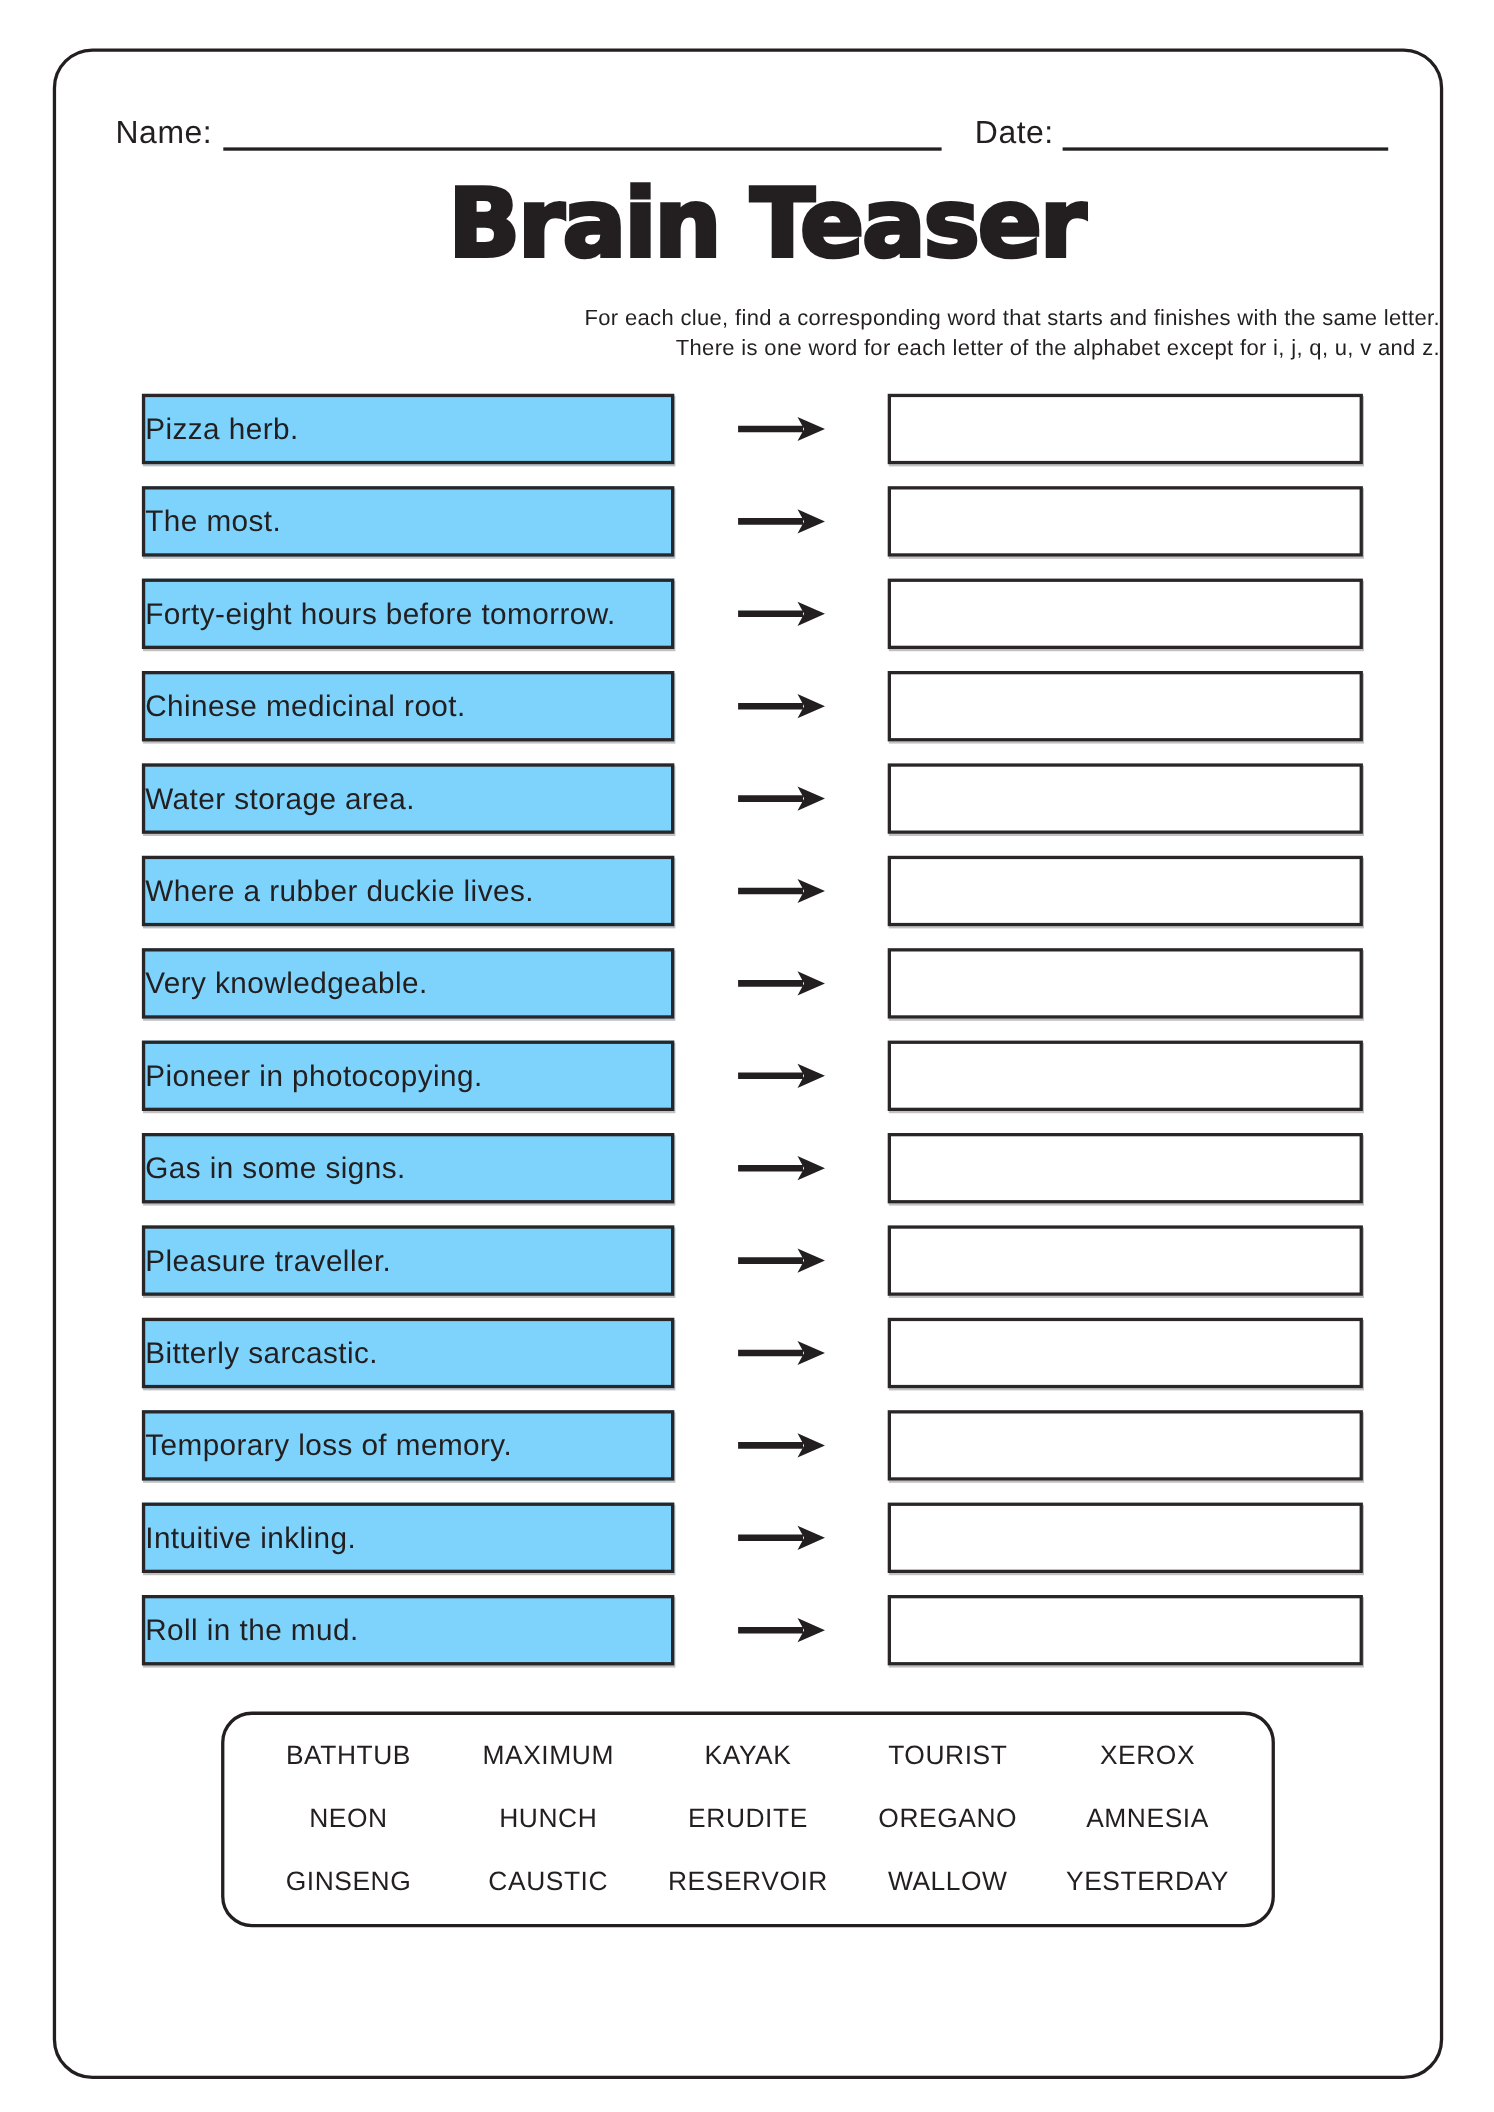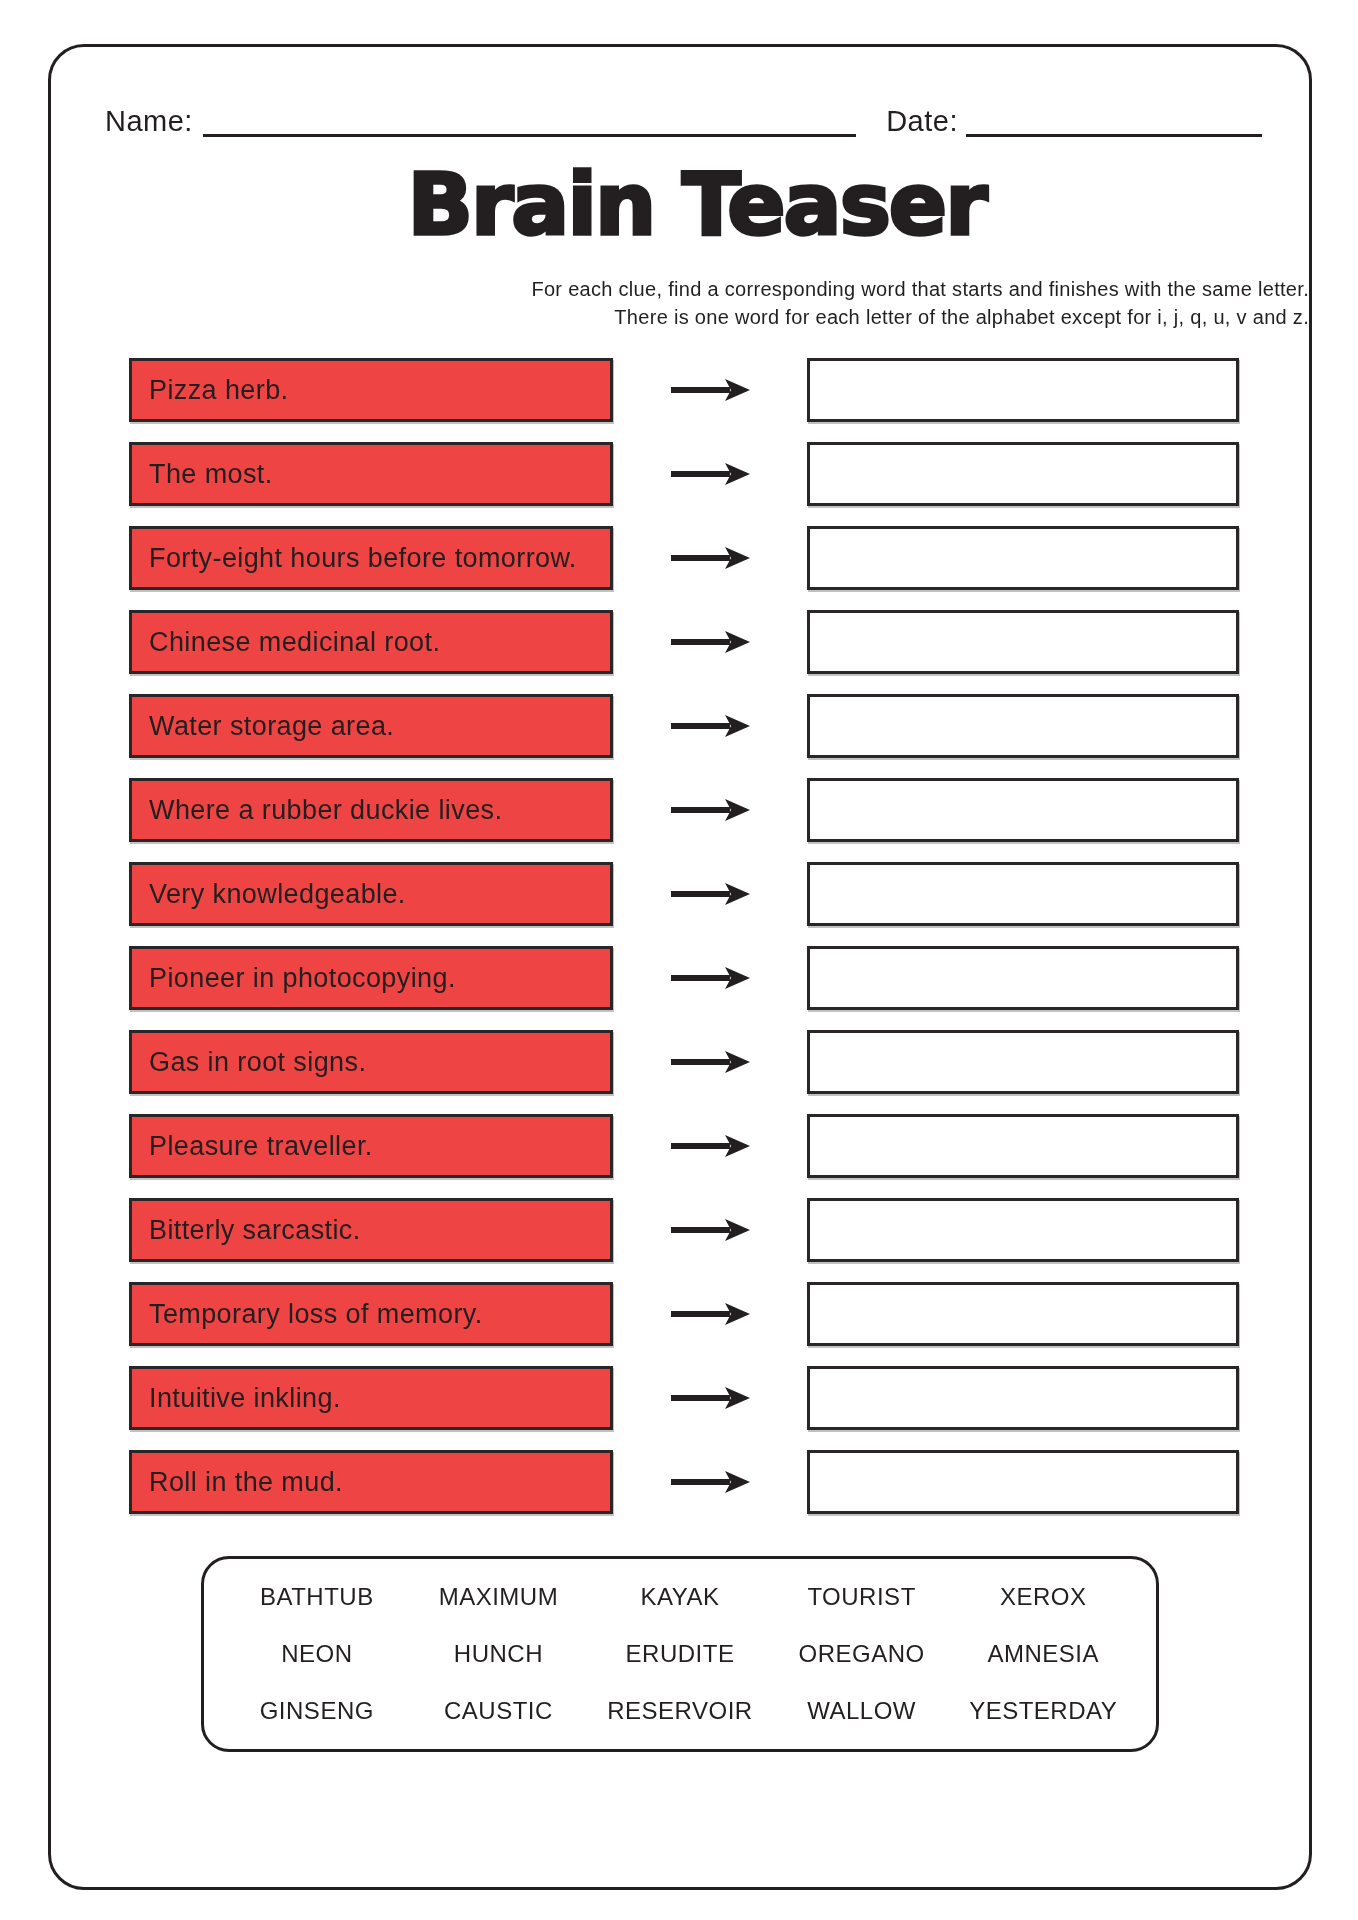--- a/index.html
+++ b/index.html
@@ -80,24 +80,23 @@
   .row {
     display: flex;
     align-items: center;
     height: 64px;
     margin-bottom: 20px;
   }
   .clue-box {
     width: 484px;
     height: 64px;
     border: 3px solid #2a2627;
-    background: #ef4444;
+    background: #7dd3fc;
     display: flex;
     align-items: center;
-    padding-left: 17px;
     box-shadow: 1px 2px 0 rgba(35,31,32,0.28);
     font-size: 27px;
     letter-spacing: 0.4px;
     white-space: nowrap;
   }
   .arrow-cell {
     flex: 1;
     display: flex;
     justify-content: center;
     align-items: center;
@@ -245,21 +244,21 @@
         <div class="arrow-cell">
             <svg width="84" height="26" viewBox="0 0 84 26">
               <line x1="3" y1="13" x2="62" y2="13" stroke="#231f20" stroke-width="6"></line>
               <polygon points="57,2 82,13 57,24 63,13" fill="#231f20"></polygon>
             </svg>
           </div>
         <div class="answer-box"></div>
       </div>
       <div class="row">
         <div class="clue-box">
-            <span>Gas in root signs.</span>
+            <span>Gas in some signs.</span>
           </div>
         <div class="arrow-cell">
             <svg width="84" height="26" viewBox="0 0 84 26">
               <line x1="3" y1="13" x2="62" y2="13" stroke="#231f20" stroke-width="6"></line>
               <polygon points="57,2 82,13 57,24 63,13" fill="#231f20"></polygon>
             </svg>
           </div>
         <div class="answer-box"></div>
       </div>
       <div class="row">

